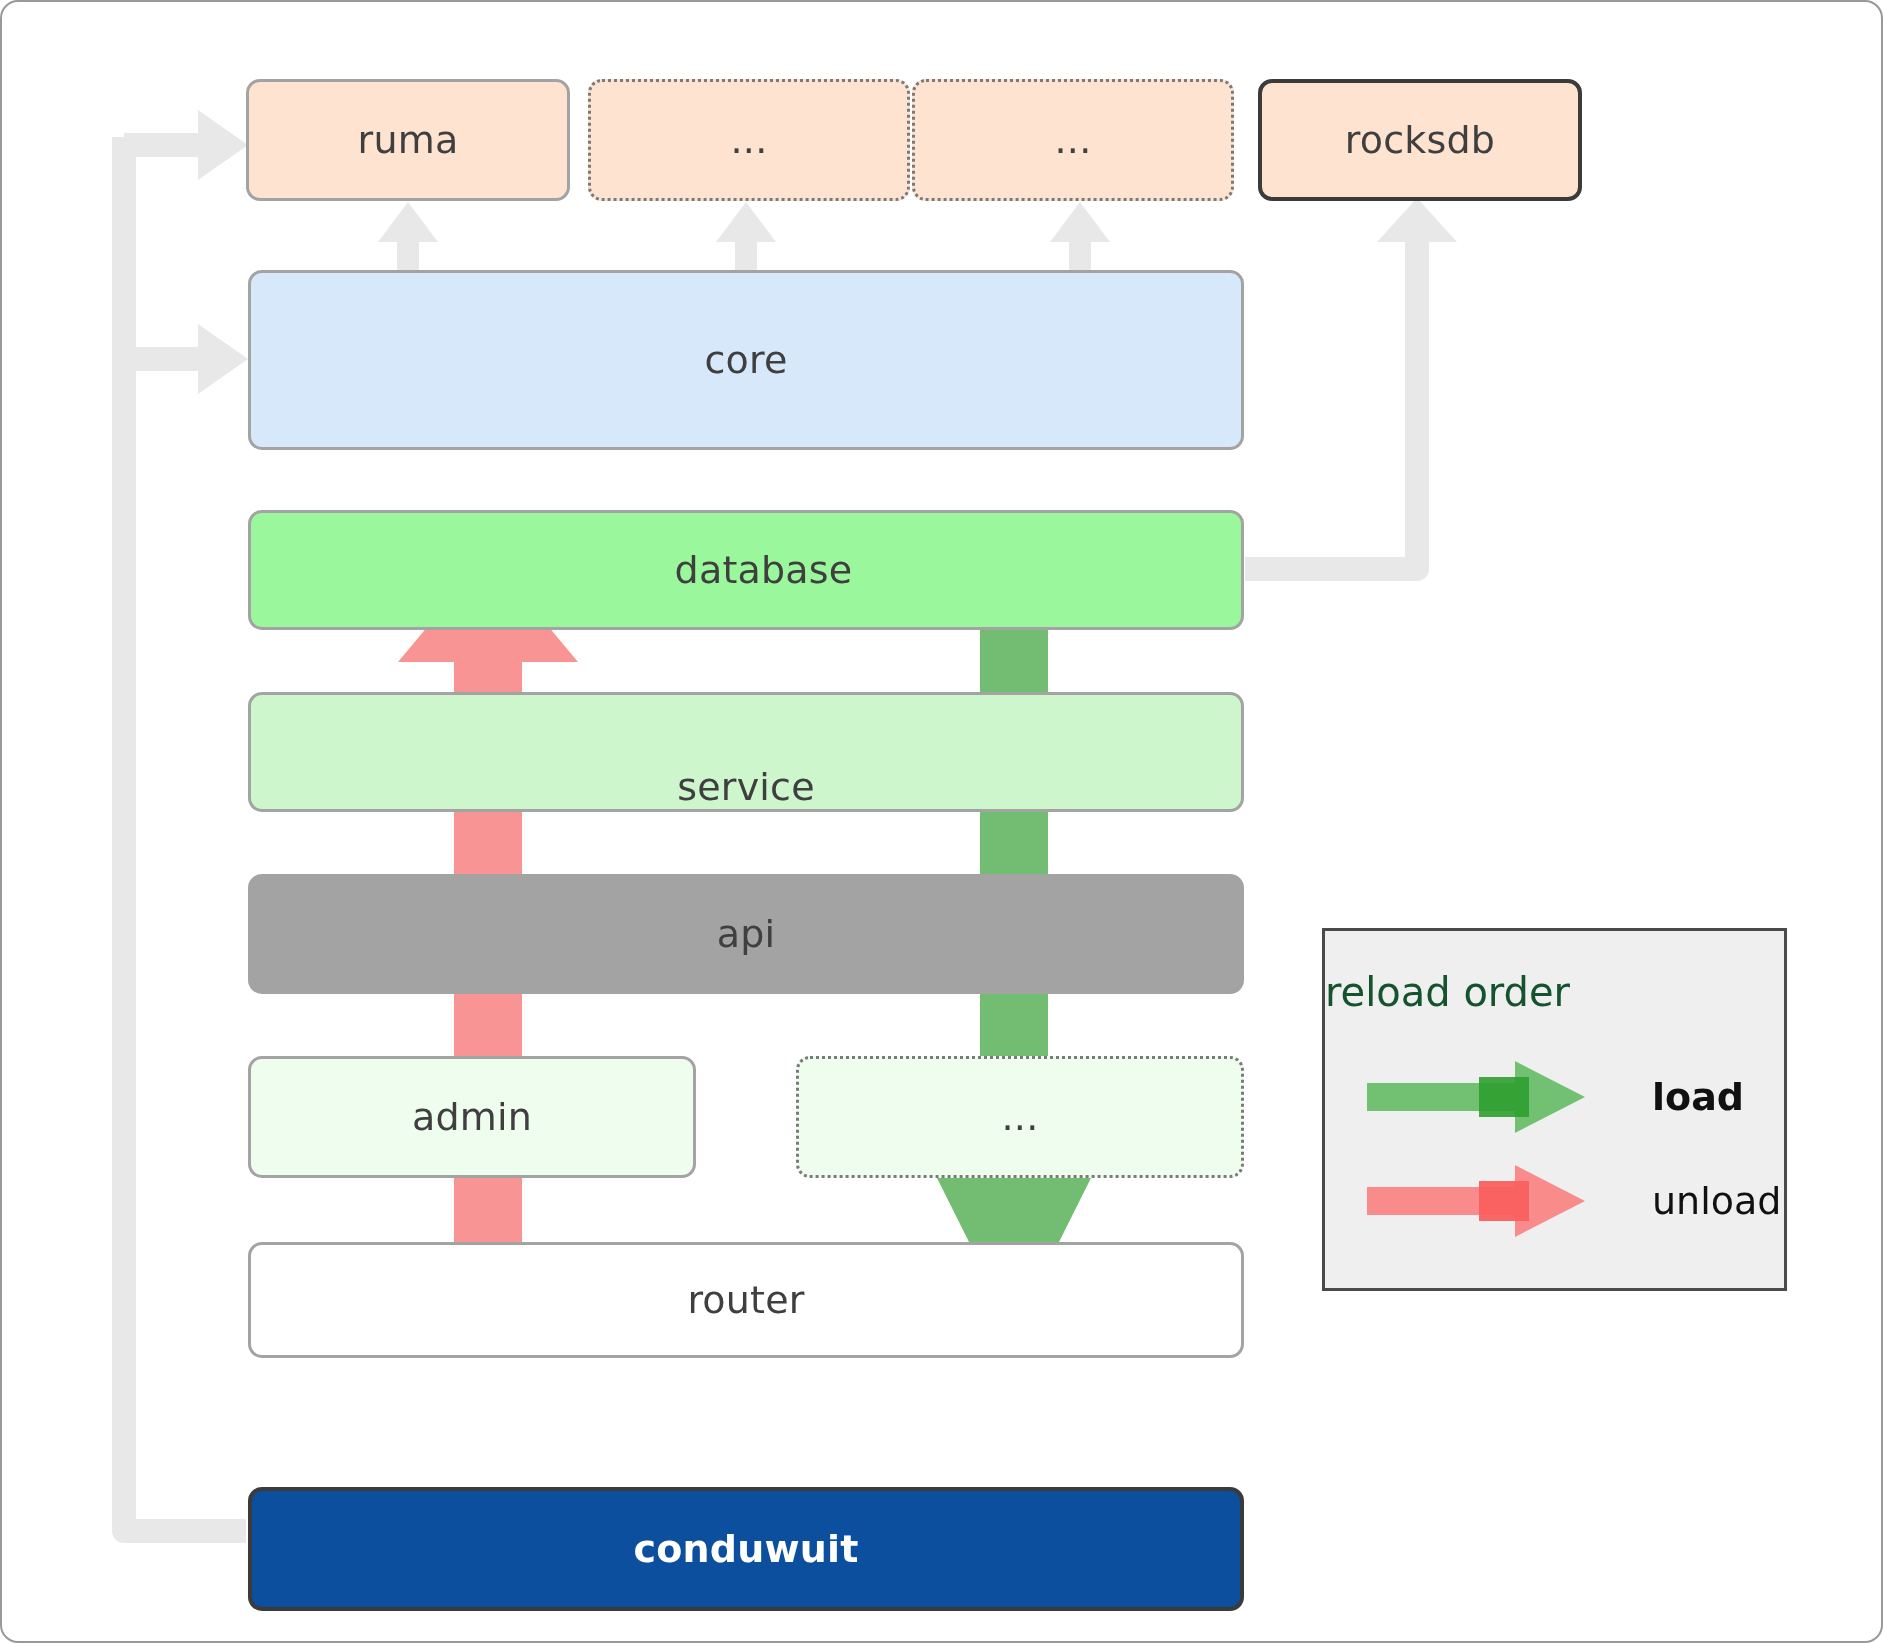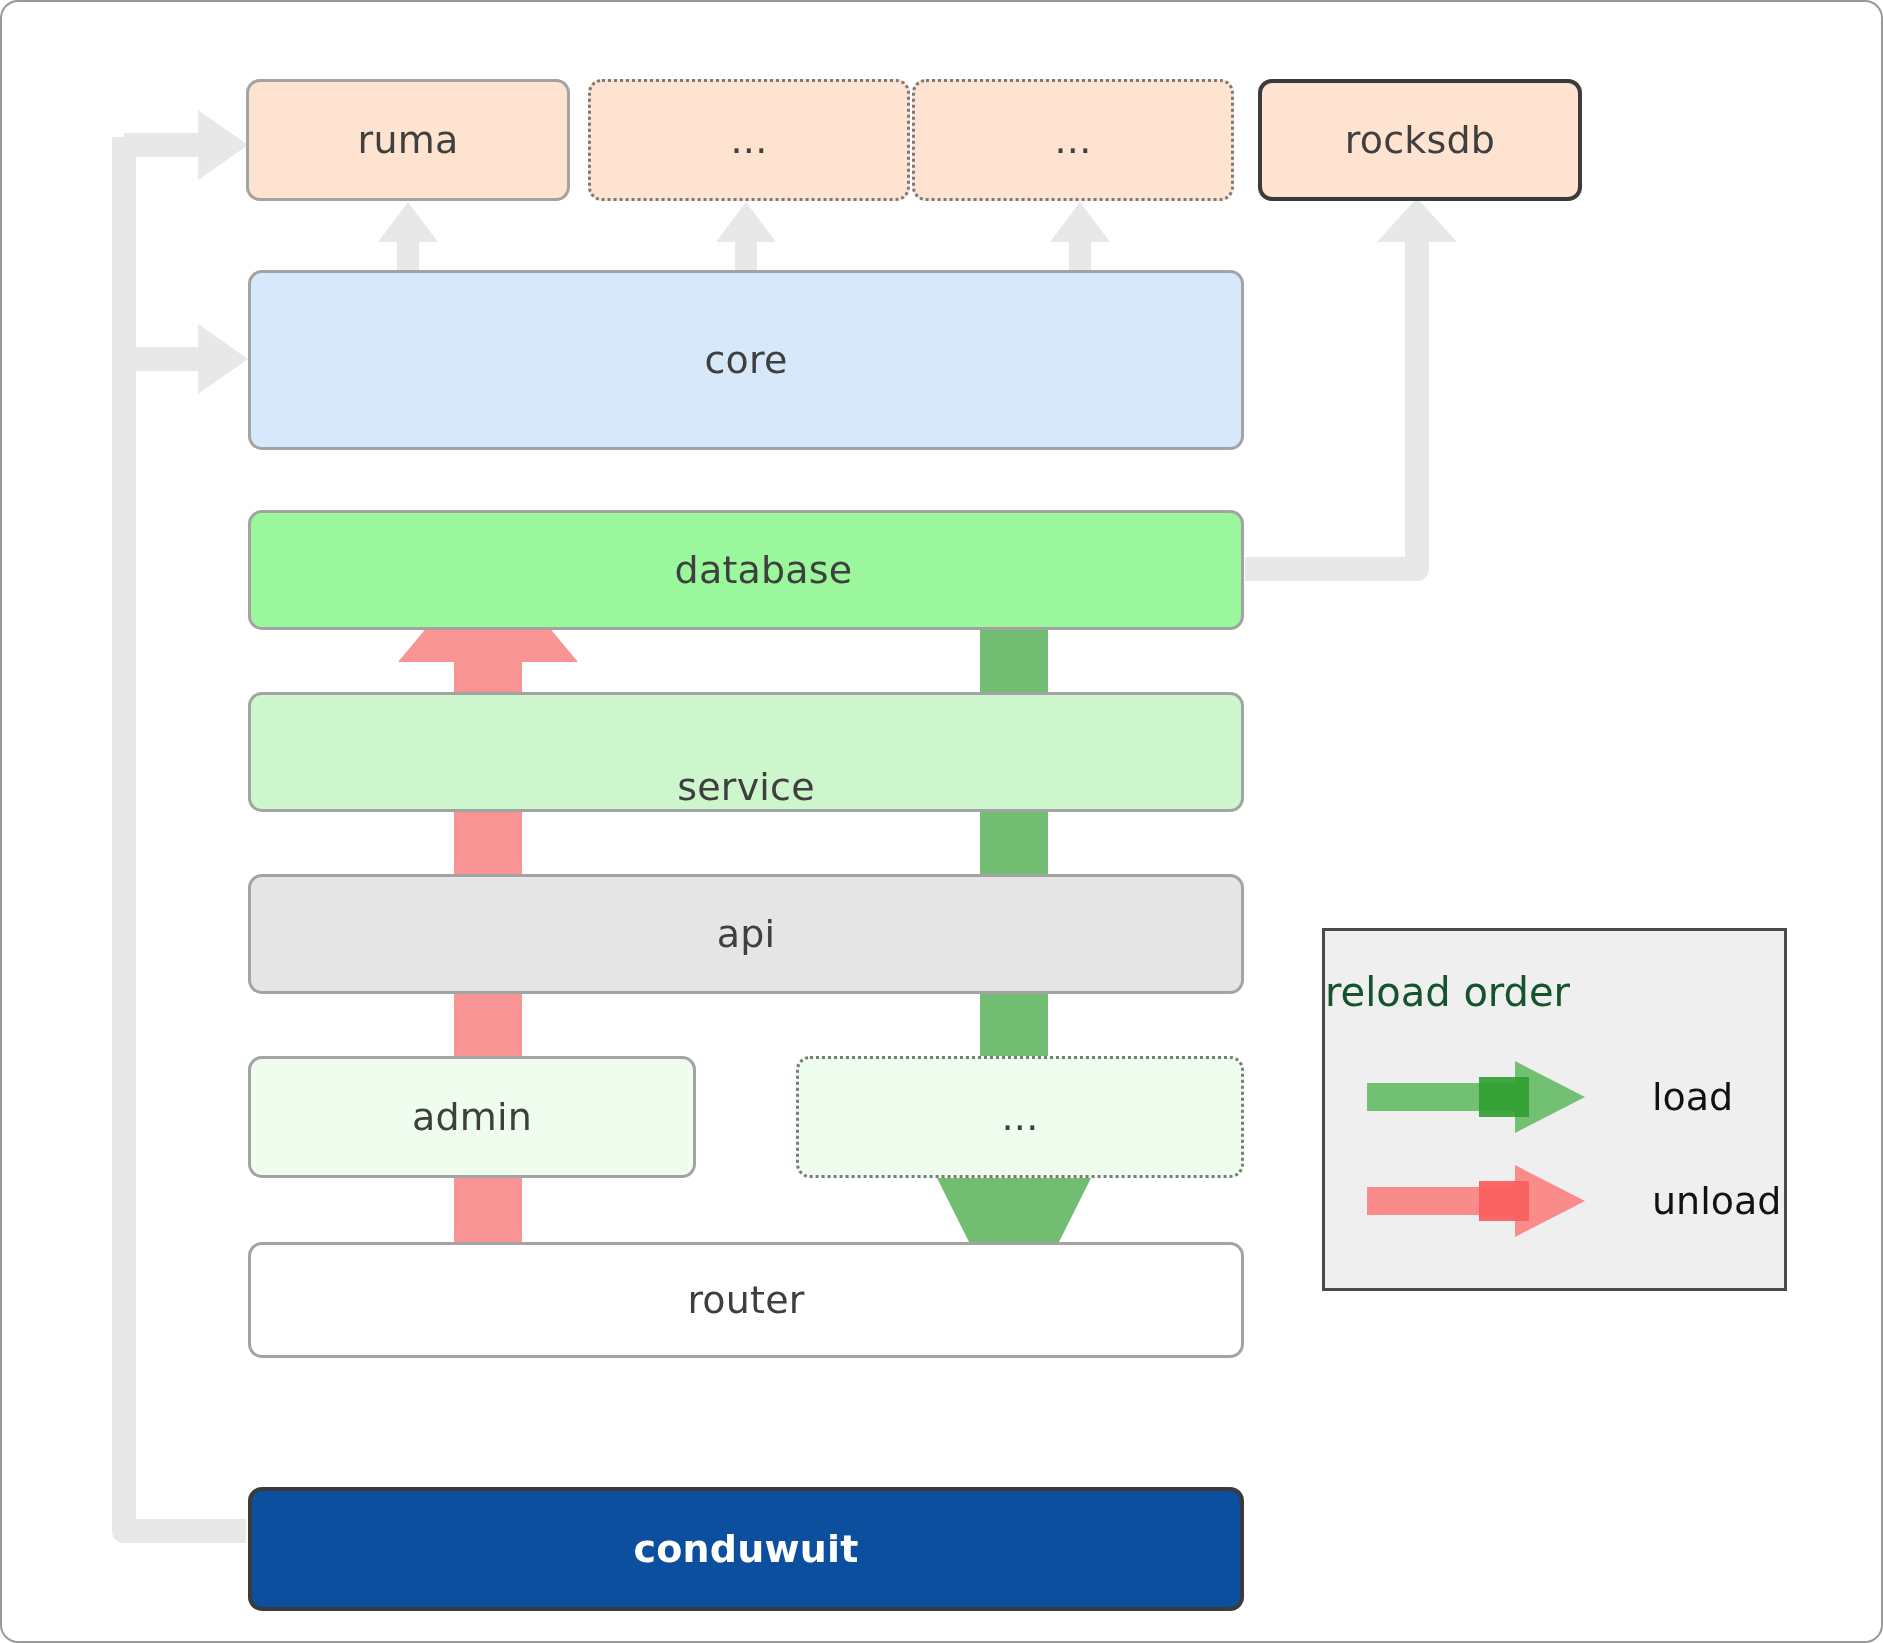--- a/index.html
+++ b/index.html
@@ -36,21 +36,21 @@
     letter-spacing: 0.2px;
   }
   .node.solid  { border: 3px solid #a3a3a3; }
   .node.dotted { border: 3px dotted #7a7a7a; }
   .node.dark   { border: 4px solid #3b3b3b; }
 
   .lib      { background: #fde3d0; }
   .core-box { background: #d7e8fb; }
   .db-box   { background: #9bf79b; }
   .svc-box  { background: #cdf6cd; }
-  .api-box  { background: #e5e5e5; }
+  .api-box  { background: #a3a3a3; }
   .adm-box  { background: #effdef; }
   .rtr-box  { background: #ffffff; }
   .root-box { background: #0b4f9e; color: #ffffff; font-weight: bold; margin-top: 19px; }
 
   
   #legend {
     position: absolute;
     left: 1320px; top: 926px;
     width: 465px; height: 363px;
     background: #efefef;
@@ -63,21 +63,21 @@
     font-size: 40px;
     color: #14532d;
   }
   .legend-row {
     position: absolute;
     left: 0; width: 100%;
     height: 80px;
     display: flex;
     align-items: center;
   }
-  .legend-row.r1 { top: 126px; }
+  .legend-row.r1 { top: 126px; font-weight: bold; }
   .legend-row.r2 { top: 230px; }
   .legend-swatch { position: relative; width: 245px; height: 80px; margin-left: 42px; }
   .legend-label { font-size: 38px; color: #111; margin-left: 40px; }
 </style>
 </head>
 <body>
 
 <div id="canvas">
 
   <svg id="svg-layer" viewBox="0 0 1883 1643">

